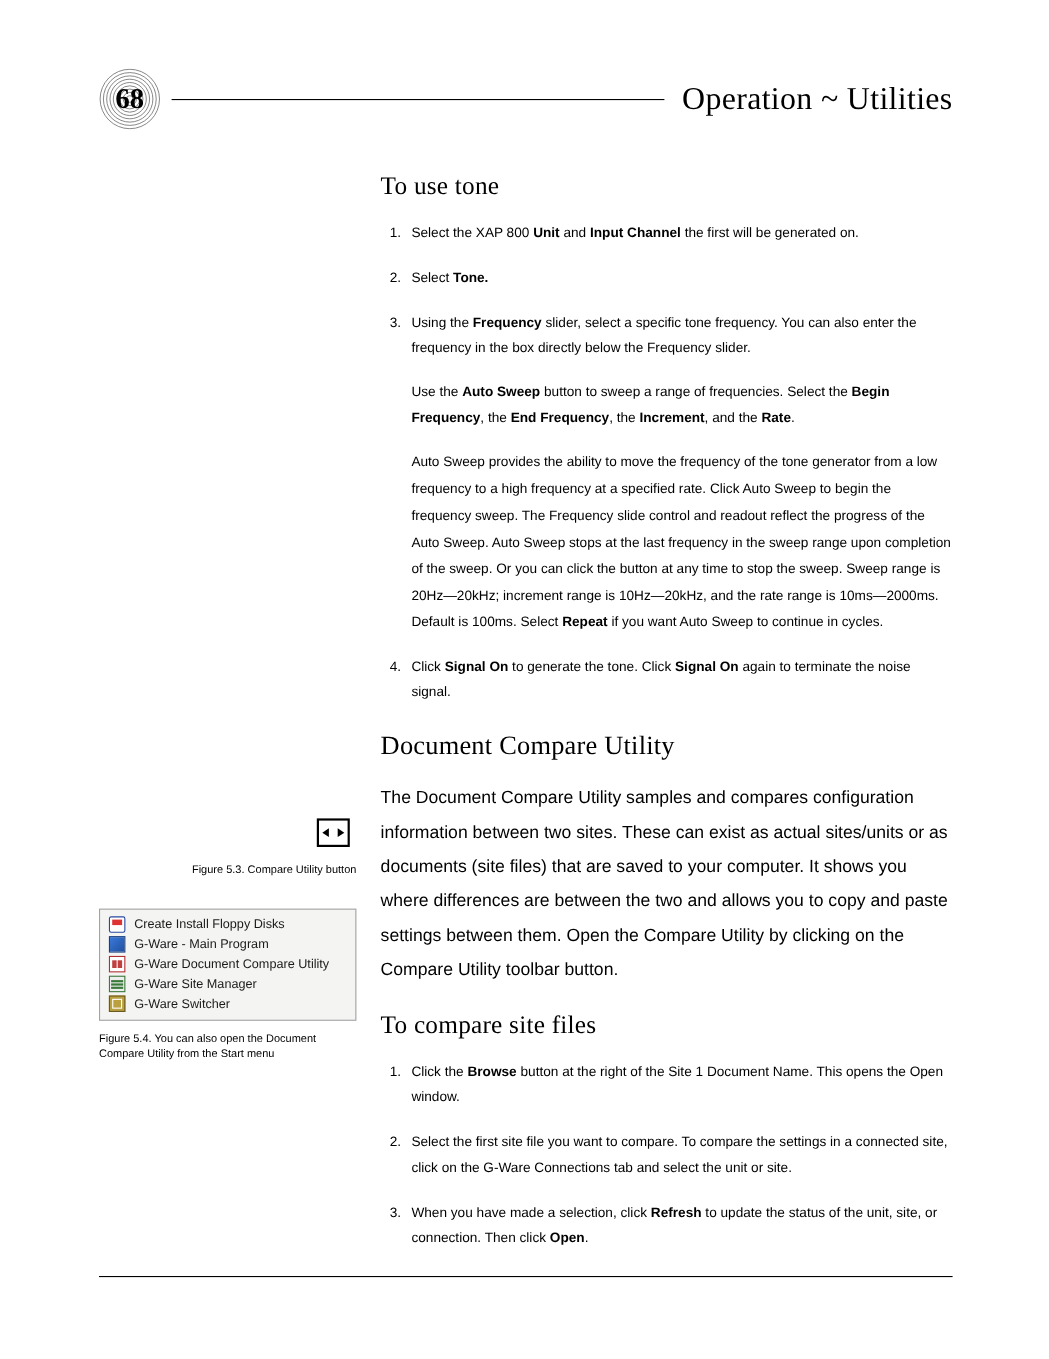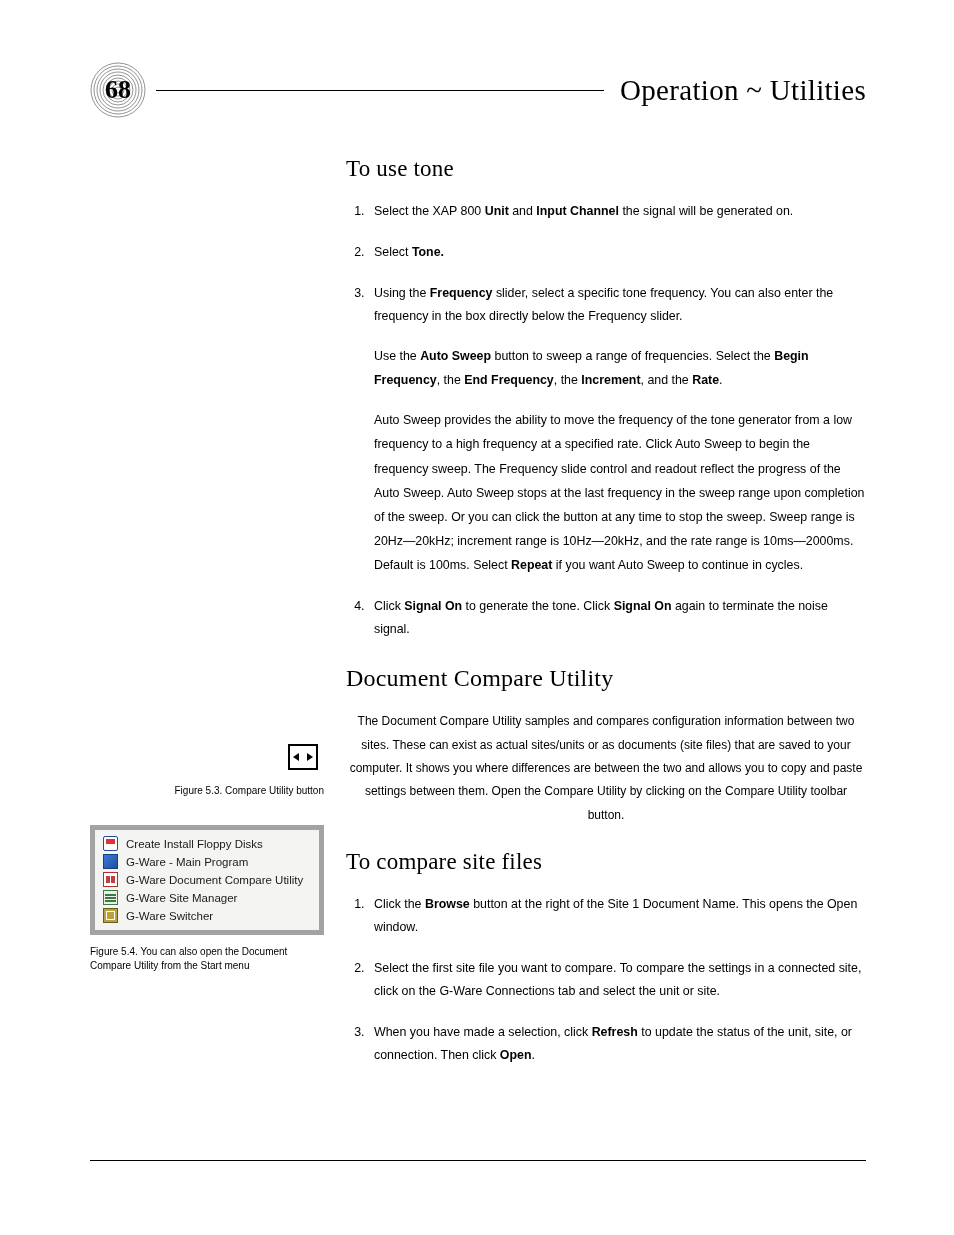--- a/index.html
+++ b/index.html
@@ -95,24 +95,23 @@
   }
   ol.steps > li {
     margin-bottom: 18px;
     padding-left: 6px;
   }
   ol.steps > li .inner-para {
     margin-top: 16px;
     line-height: 1.95;
   }
   p.body {
-    font-size: 12px;
+    font-size: 16px;
     line-height: 1.95;
     margin: 0 0 22px 0;
-    text-align: center;
   }
   .or-separator {
     margin: 14px 0 14px 0;
   }
   .bold { font-weight: bold; }
   .sidebar-spacer { height: 588px; }
   .compare-icon-wrap {
     text-align: right;
     padding-right: 6px;
   }
@@ -148,21 +147,21 @@
   .fig-caption {
     font-size: 10px;
     font-weight: normal;
     text-align: right;
     margin: 10px 0 0 0;
     line-height: 1.45;
   }
   .fig-caption.left { text-align: left; }
   .startmenu-box {
     margin-top: 26px;
-    border: 5px solid #a3a3a3;
+    border: 1px solid #a3a3a3;
     background: #f4f4f2;
     font-family: Tahoma, Arial, sans-serif;
     font-size: 11.5px;
     color: #1a1a1a;
     padding: 5px 6px;
   }
   .startmenu-item {
     display: flex;
     align-items: center;
     gap: 8px;
@@ -290,21 +289,21 @@
       </div>
       <p class="fig-caption left">Figure 5.4. You can also open the Document Compare Utility from the Start menu</p>
     </div>
 
     <div class="main">
 
       <h3 class="subheading">To use tone</h3>
 
       <ol class="steps">
         <li>
-          <span>Select the XAP 800 </span><span class="bold">Unit</span><span> and </span><span class="bold">Input Channel</span><span> the signal will be generated on.</span>
+          <span>Select the XAP 800 </span><span class="bold">Unit</span><span> and </span><span class="bold">Input Channel</span><span> the first will be generated on.</span>
         </li>
         <li>
           <span>Select </span><span class="bold">Tone.</span>
         </li>
         <li>
           <span>Using the </span><span class="bold">Frequency</span><span> slider, select a specific tone frequency. You can also enter the frequency in the box directly below the Frequency slider.</span>
           <div class="inner-para">
             <span>Use the </span><span class="bold">Auto Sweep</span><span> button to sweep a range of frequencies. Select the </span><span class="bold">Begin Frequency</span><span>, the </span><span class="bold">End Frequency</span><span>, the </span><span class="bold">Increment</span><span>, and the </span><span class="bold">Rate</span><span>.</span>
           </div>
           <div class="inner-para">

